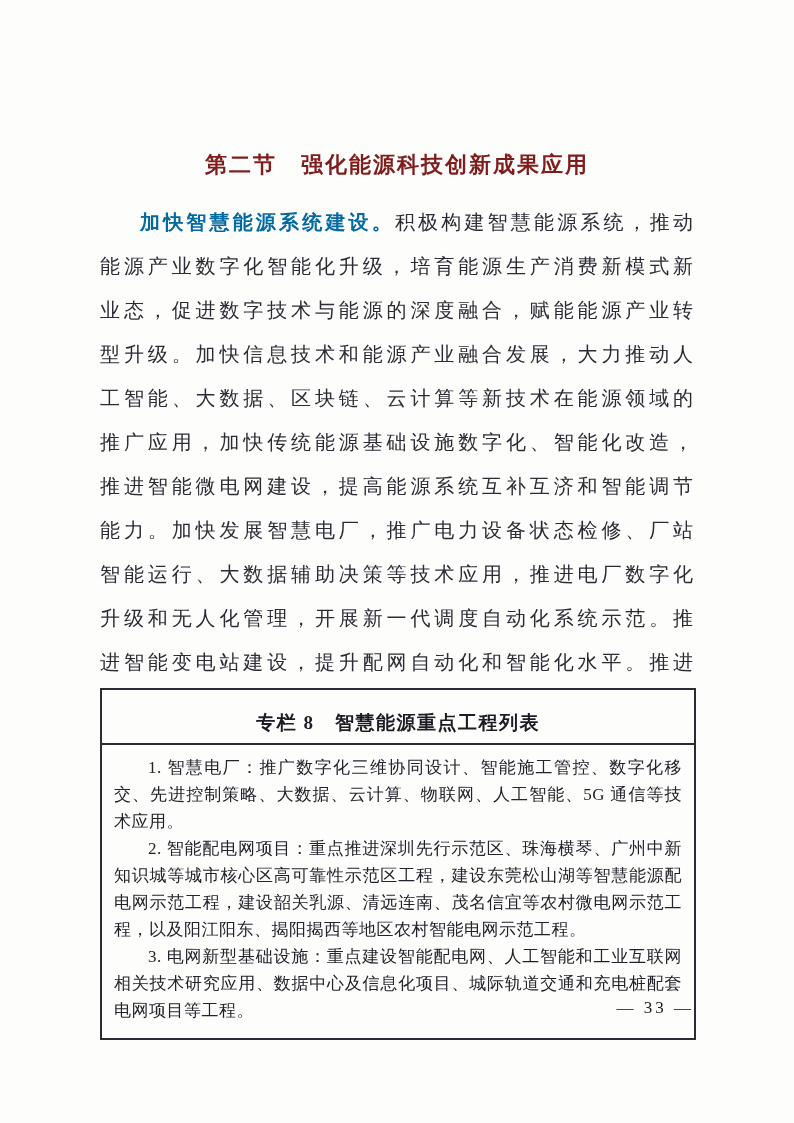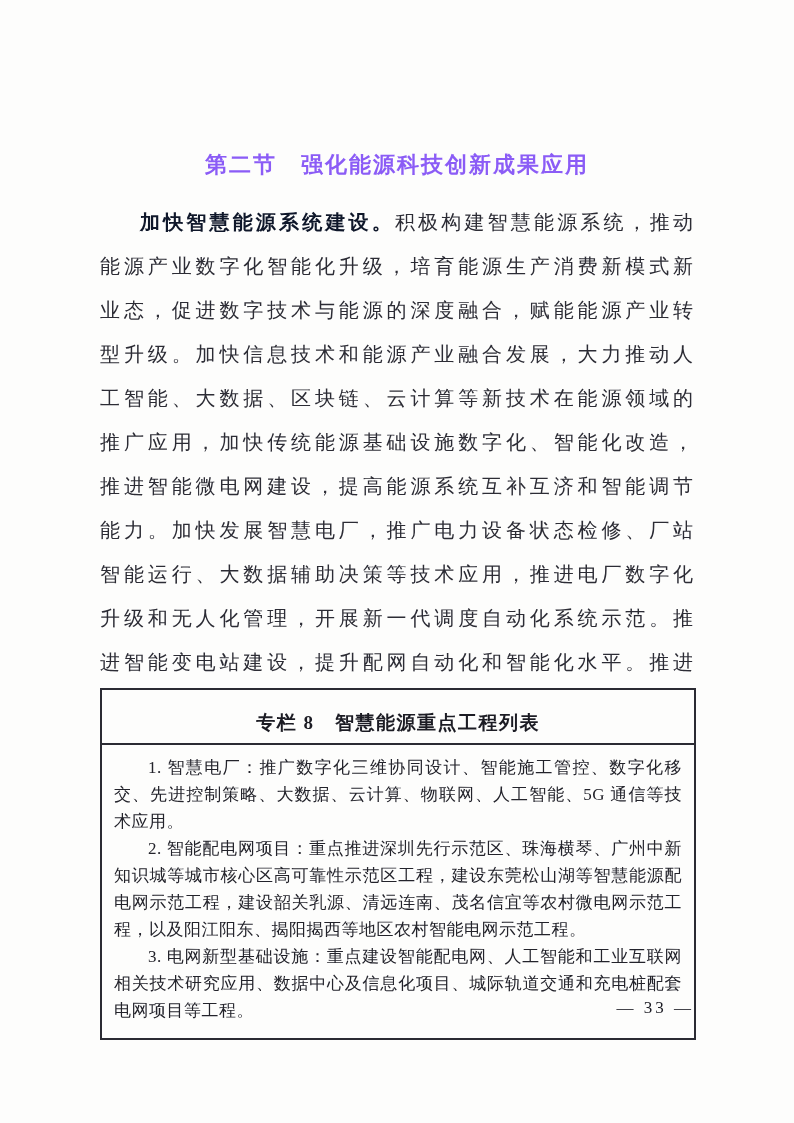--- a/index.html
+++ b/index.html
@@ -19,40 +19,40 @@
   }
   .section-title {
     position: absolute;
     top: 150px;
     left: 0;
     right: 0;
     margin: 0;
     text-align: center;
     font-size: 22px;
     font-weight: bold;
-    color: #8b5cf6;
+    color: #7f1d1d;
     letter-spacing: 2px;
   }
   .body-paragraph {
     position: absolute;
     top: 200px;
     left: 100px;
     width: 596px;
     margin: 0;
     font-size: 20px;
     line-height: 44px;
     text-align: justify;
     text-justify: inter-ideograph;
     letter-spacing: 3px;
     text-indent: 2em;
     color: #2c2c35;
   }
   .body-paragraph .lead {
     font-weight: bold;
-    color: #0f172a;
+    color: #0369a1;
   }
   .callout-box {
     position: absolute;
     top: 688px;
     left: 100px;
     width: 596px;
     border: 2px solid #2b2b33;
     background: #fdfdfc;
     box-sizing: border-box;
   }

